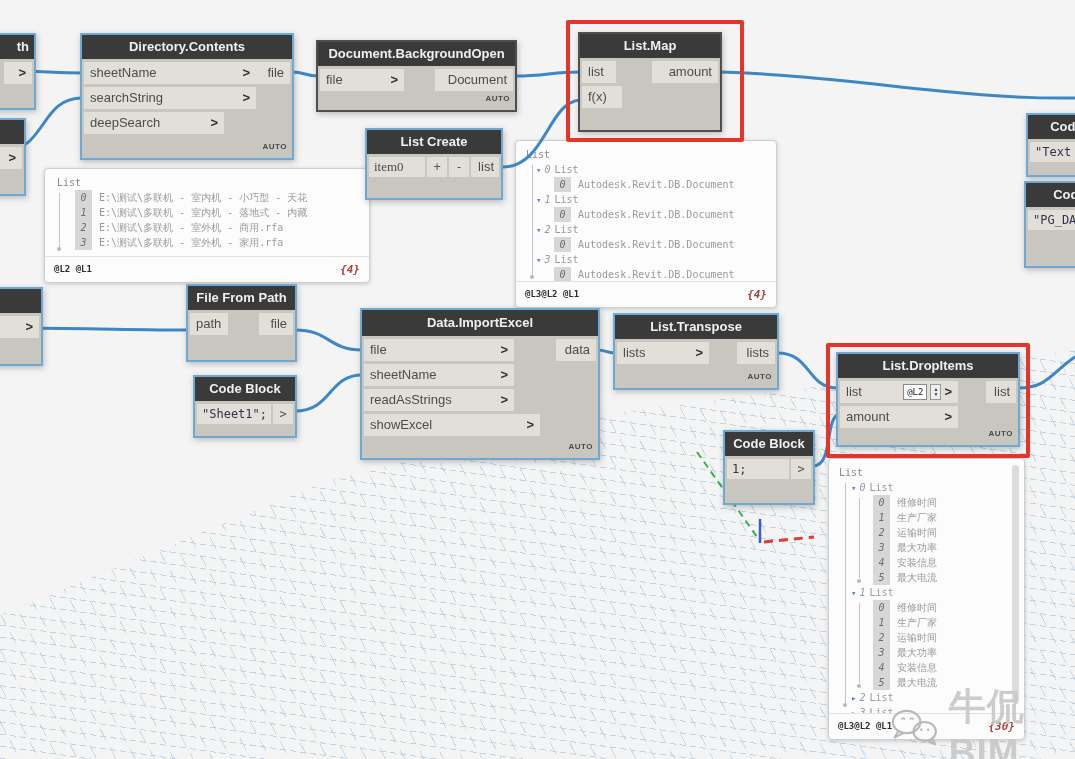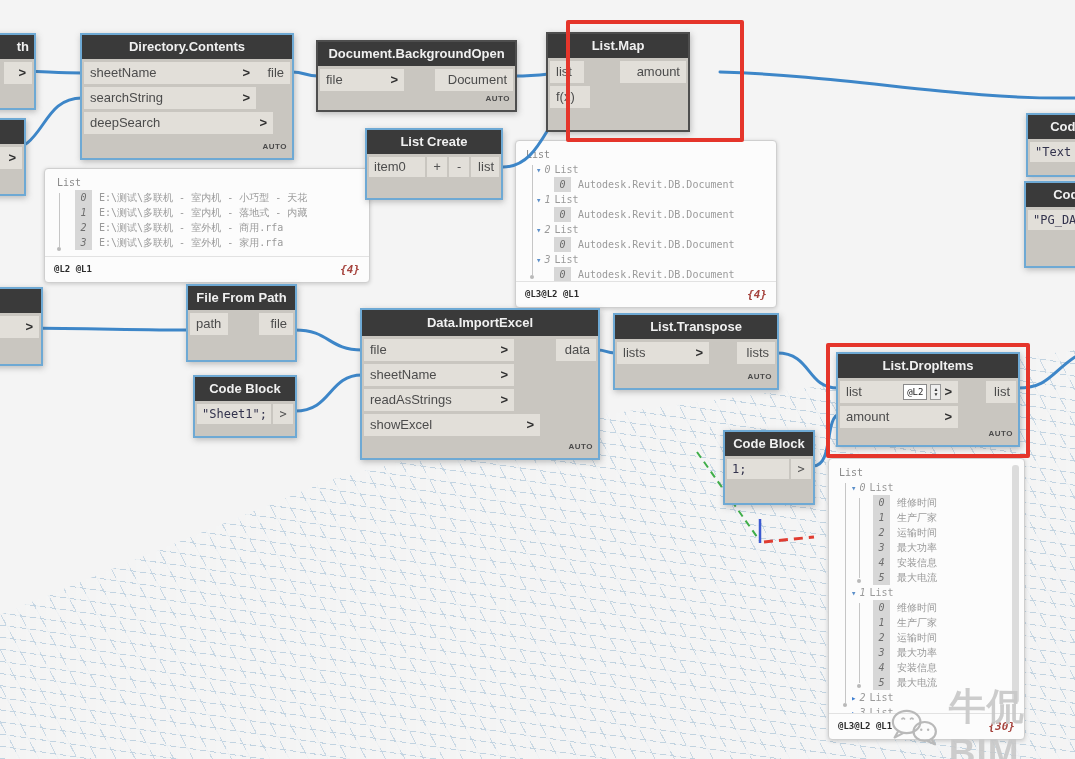--- a/index.html
+++ b/index.html
@@ -186,59 +186,59 @@
   <div class="nh">Directory.Contents</div>
   <div class="nbody">
     <div class="pin" style="width:172px">
         <span>sheetName</span>
         <span class="arr">&gt;</span>
       </div>
     <div class="pin" style="width:172px">
         <span>searchString</span>
         <span class="arr">&gt;</span>
       </div>
-    <div class="pin" style="width:189px">
+    <div class="pin" style="width:140px">
         <span>deepSearch</span>
         <span class="arr">&gt;</span>
       </div>
     <div class="pout" style="width:34px">file</div>
     <div class="lacing">AUTO</div>
   </div>
 </div>
 
 <div class="node gray" style="left:316px;top:40px;width:201px;height:72px">
   <div class="nh">Document.BackgroundOpen</div>
   <div class="nbody">
     <div class="pin" style="width:84px">
         <span>file</span>
         <span class="arr">&gt;</span>
       </div>
     <div class="pout" style="width:78px">Document</div>
     <div class="lacing">AUTO</div>
   </div>
 </div>
 
-<div class="node gray" style="left:546px;top:32px;width:144px;height:100px">
+<div class="node gray" style="left:578px;top:32px;width:144px;height:100px">
   <div class="nh">List.Map</div>
   <div class="nbody">
     <div class="pin" style="width:34px">
         <span>list</span>
       </div>
     <div class="pin" style="width:40px">
         <span>f(x)</span>
       </div>
     <div class="pout" style="width:66px">amount</div>
   </div>
 </div>
 
 <div class="node" style="left:365px;top:128px;width:138px;height:72px">
   <div class="nh">List Create</div>
   <div class="nbody">
     <div class="crow">
-      <div class="ctext" style="flex:none;width:56px;font-family:Liberation Sans, sans-serif;font-size:13px;color:#4c4c4c">item0</div>
+      <div class="ctext" style="flex:none;width:56px;font-family:Liberation Serif, serif;font-size:13px;color:#4c4c4c">item0</div>
       <div class="cbtn">+</div>
       <div class="cbtn">-</div>
       <div class="ctext" style="flex:none;width:28px;font-family:'Liberation Sans',sans-serif;font-size:13px;color:#4c4c4c;text-align:right">list</div>
     </div>
   </div>
 </div>
 
 <div class="node" style="left:186px;top:284px;width:111px;height:78px">
   <div class="nh">File From Path</div>
   <div class="nbody">

